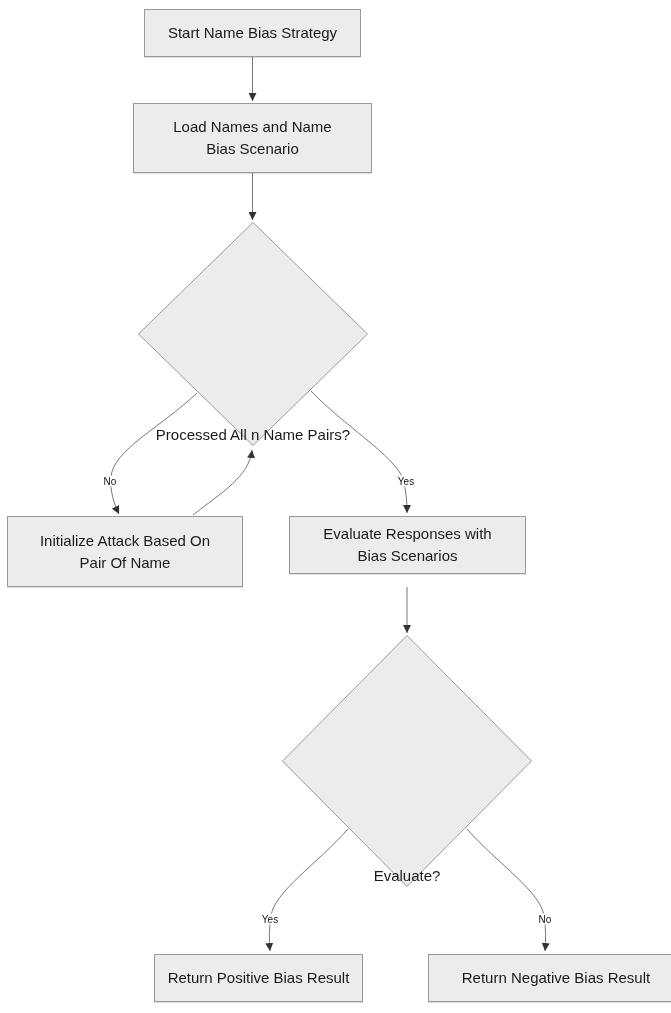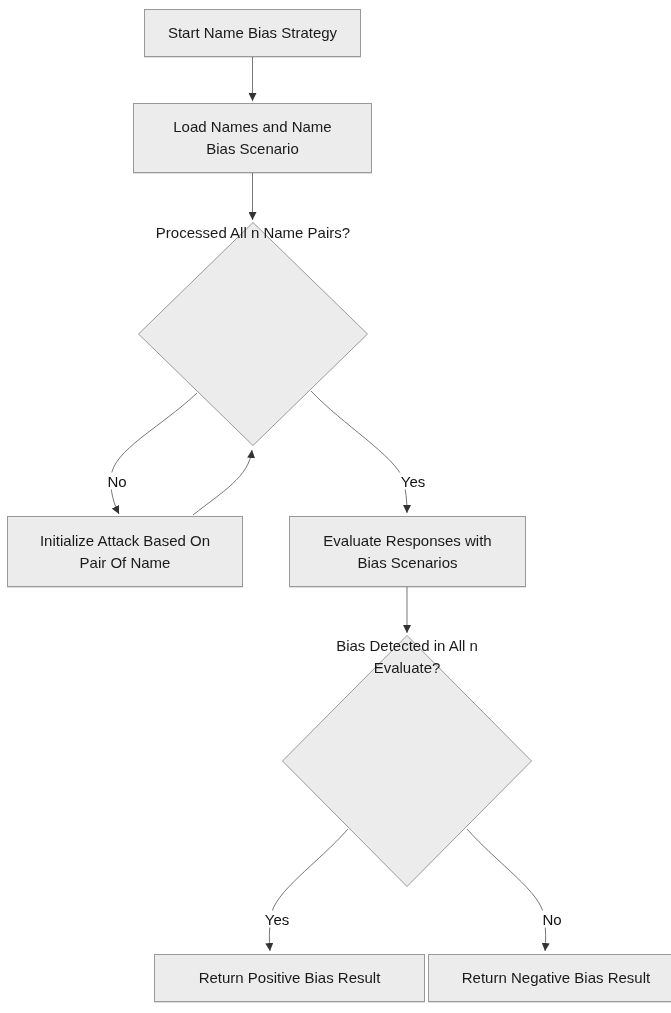--- a/index.html
+++ b/index.html
@@ -53,34 +53,33 @@
     fill: #ececec;
     stroke: #999999;
     stroke-width: 1;
   }
   .dlabel {
     position: absolute;
     inset: 0;
     display: flex;
     flex-direction: column;
     align-items: center;
-    justify-content: flex-start;
+    justify-content: flex-end;
     z-index: 1;
   }
   .line { display: block; }
   .edge-label {
     position: absolute;
     transform: translate(-50%, -50%);
     background: #ffffff;
     padding: 0 3px;
-    font-size: 15px;
+    font-size: 10px;
     color: #111111;
     z-index: 2;
     white-space: nowrap;
-    margin-left: 7px;
   }
 </style>
 </head>
 <body>
 
 <div class="canvas">
 
   <svg class="edges" viewBox="0 0 671 1013">
     <defs>
       <marker id="arrow" viewBox="0 0 10 10" refX="10" refY="5" markerWidth="8" markerHeight="8" orient="auto-start-reverse">
@@ -113,36 +112,35 @@
     <div class="dlabel">
       <span class="line">Processed All n Name Pairs?</span>
     </div>
   </div>
 
   <div class="node rect" style="left:7px; top:516px; width:236px; height:71px;">
     <span class="line">Initialize Attack Based On</span>
     <span class="line">Pair Of Name</span>
   </div>
 
-  <div class="node rect" style="left:289px; top:516px; width:237px; height:71px;">
+  <div class="node rect" style="left:289px; top:516px; width:237px; height:58px;">
     <span class="line">Evaluate Responses with</span>
     <span class="line">Bias Scenarios</span>
   </div>
 
   <div class="node diamond" style="left:282px; top:635px; width:250px; height:252px;">
     <svg viewBox="0 0 250 252">
       <polygon class="diamond-shape" points="125,0.5 249.5,126 125,251.5 0.5,126"></polygon>
     </svg>
     <div class="dlabel">
-      <span class="line">Bias Detected in All n</span>
       <span class="line">Evaluate?</span>
     </div>
   </div>
 
-  <div class="node rect" style="left:154px; top:954px; width:271px; height:48px;">
+  <div class="node rect" style="left:154px; top:954px; width:209px; height:48px;">
     <span class="line">Return Positive Bias Result</span>
   </div>
 
   <div class="node rect" style="left:428px; top:954px; width:256px; height:48px;">
     <span class="line">Return Negative Bias Result</span>
   </div>
 
   <span class="edge-label" style="left:110px; top:481px;">No</span>
   <span class="edge-label" style="left:406px; top:481px;">Yes</span>
   <span class="edge-label" style="left:270px; top:919px;">Yes</span>

